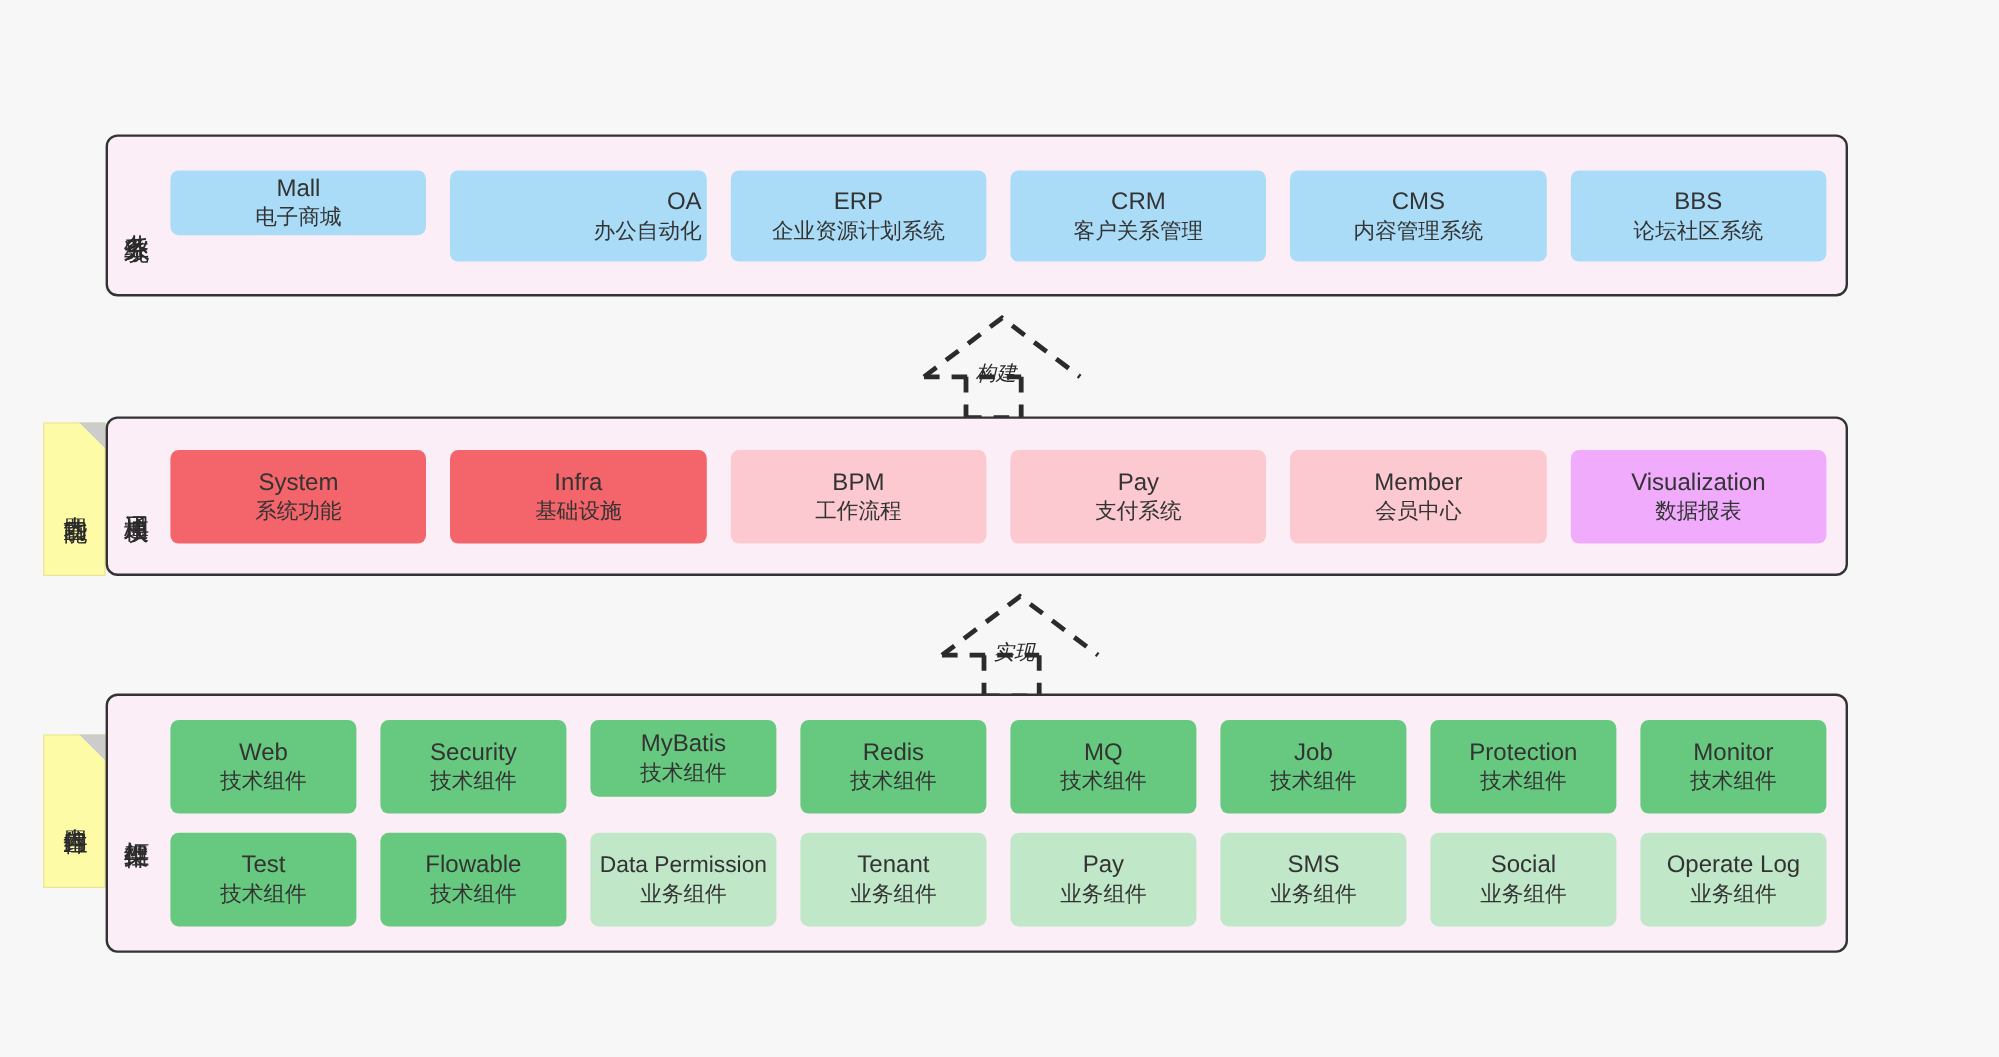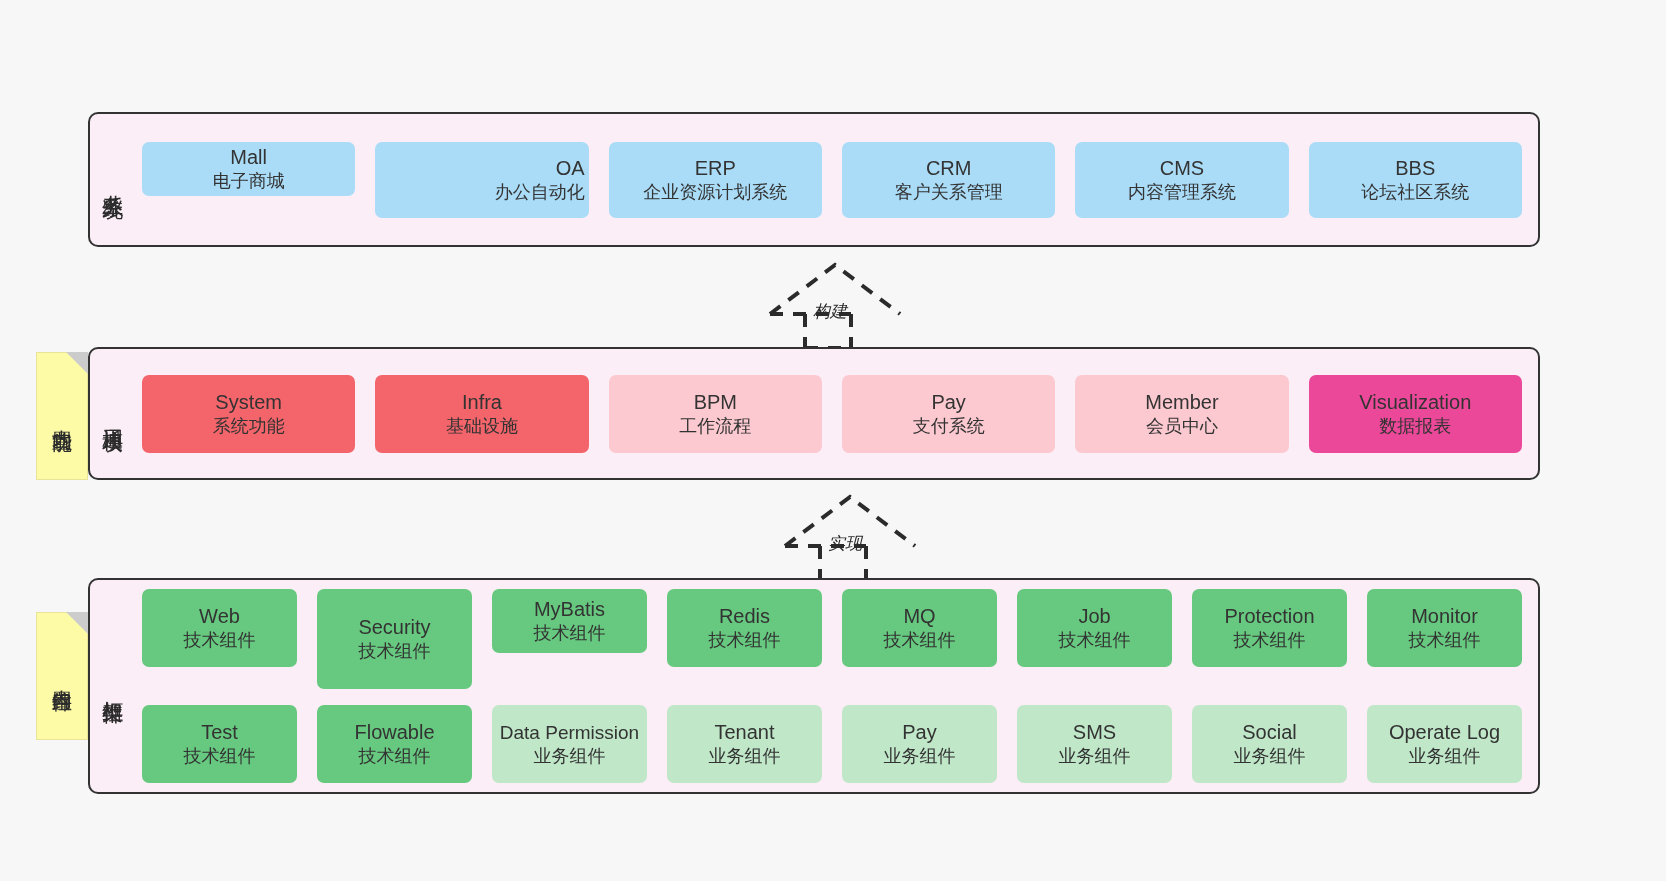--- a/index.html
+++ b/index.html
@@ -189,21 +189,21 @@
           <span class="t2">工作流程</span>
         </div>
         <div class="card" style="background:#fbc9cf; height:78px;">
           <span class="t1">Pay</span>
           <span class="t2">支付系统</span>
         </div>
         <div class="card" style="background:#fbc9cf; height:78px;">
           <span class="t1">Member</span>
           <span class="t2">会员中心</span>
         </div>
-        <div class="card" style="background:#ec4899; height:78px;">
+        <div class="card" style="background:#f0abfc; height:78px;">
           <span class="t1">Visualization</span>
           <span class="t2">数据报表</span>
         </div>
       </div>
     </div>
   </div>
 
   <div class="arrow" style="left:770px; top:490px; width:160px; height:92px;">
     <svg width="160" height="92" viewBox="0 0 160 92">
       <path d="M 15 56 L 80 7 L 145 56" fill="none" stroke="#2b2b2b" stroke-width="4" stroke-dasharray="13 10" stroke-linecap="butt"></path>
@@ -219,21 +219,21 @@
 
   <div class="layer" id="layer-framework" style="left:88px; top:578px; width:1452px; height:216px;">
     <div class="layer-title">框架组件</div>
     <div class="layer-body">
 
       <div class="row">
         <div class="card" style="background:#66c97f; height:78px;">
           <span class="t1">Web</span>
           <span class="t2">技术组件</span>
         </div>
-        <div class="card" style="background:#66c97f; height:100px;">
+        <div class="card" style="background:#66c97f; height:78px;">
           <span class="t1">Security</span>
           <span class="t2">技术组件</span>
         </div>
         <div class="card" style="background:#66c97f; height:64px;">
           <span class="t1">MyBatis</span>
           <span class="t2">技术组件</span>
         </div>
         <div class="card" style="background:#66c97f; height:78px;">
           <span class="t1">Redis</span>
           <span class="t2">技术组件</span>

